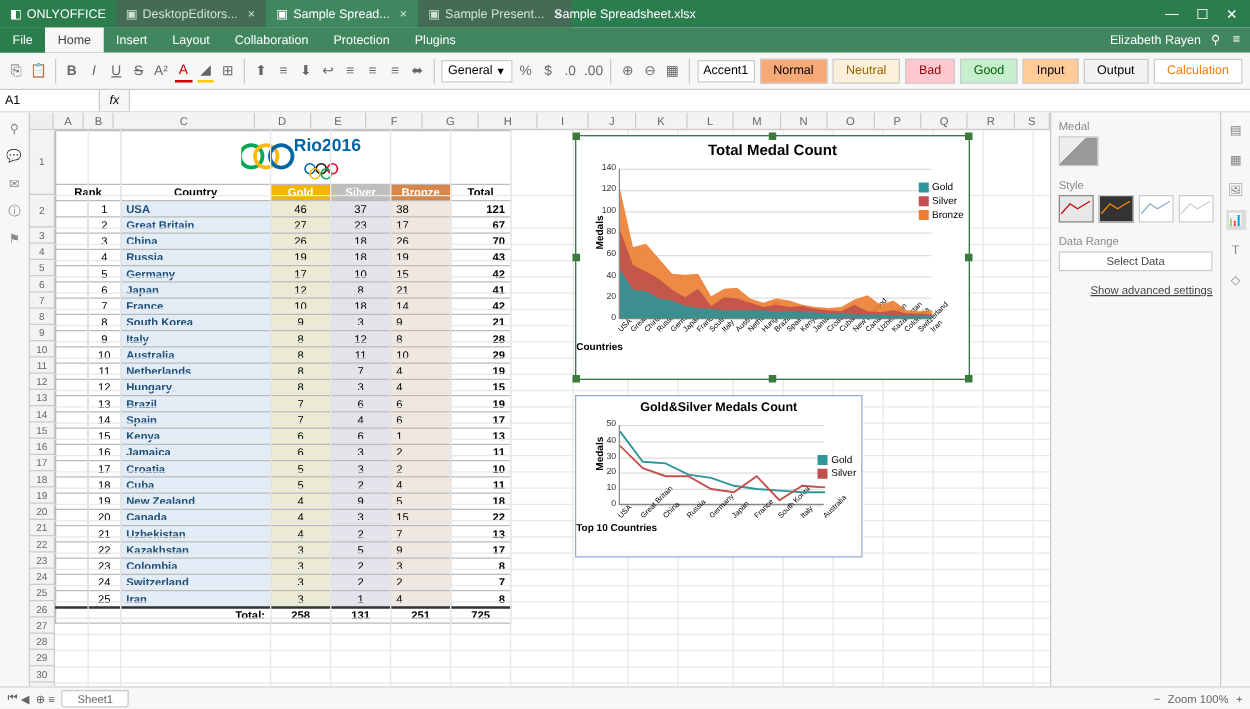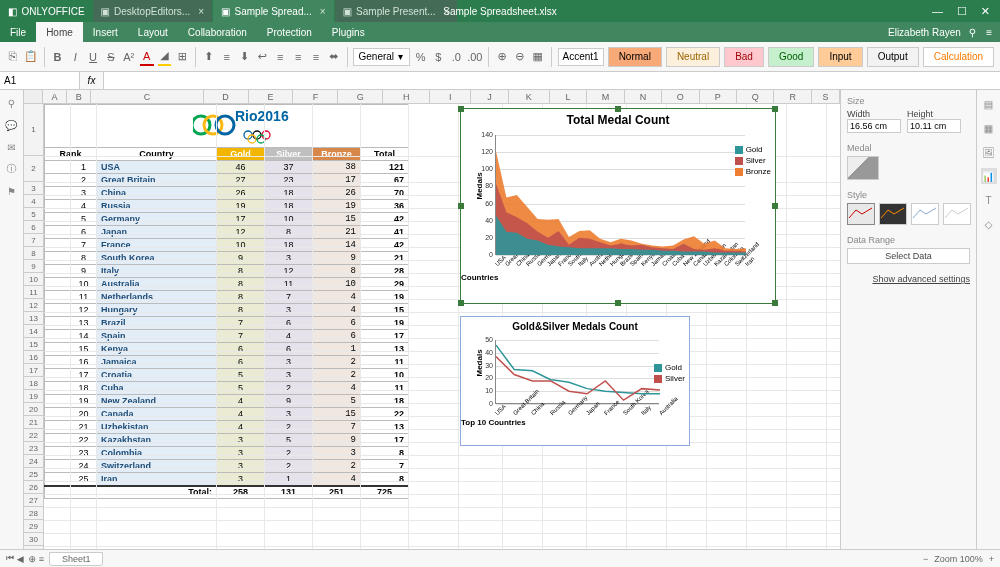--- a/index.html
+++ b/index.html
@@ -69,21 +69,21 @@
 .hdr-rank { width: 26px; background: #fff; font-weight: bold; height: 26px; }
 .hdr-country { width: 120px; background: #fff; font-weight: bold; }
 .hdr-gold { width: 48px; background: #f2b500; color: #fff; font-weight: bold; text-align: center; }
 .hdr-silver { width: 48px; background: #bfbfbf; color: #fff; font-weight: bold; text-align: center; }
 .hdr-bronze { width: 48px; background: #d8874a; color: #fff; font-weight: bold; text-align: center; }
 .hdr-total { width: 48px; background: #fff; font-weight: bold; text-align: center; }
 .c-rank { text-align: center; background: #fff; }
 .c-country { background: #e2edf8; color: #1f4e78; font-weight: bold; }
 .c-gold { background: #ebebd3; text-align: center; }
 .c-silver { background: #e5e2ec; text-align: center; }
-.c-bronze { background: #f0e8e0; text-align: right; font-family: Liberation Mono, monospace; }
+.c-bronze { background: #f0e8e0; text-align: left; }
 .c-total { font-weight: bold; text-align: right; }
 .totalrow td { font-weight: bold; border-top: 2px solid #333; }
 
 
 .chart { position: absolute; background: #fff; border: 1px solid #8faadc; }
 .chart.sel::after { content: ''; position: absolute; inset: -1px; border: 1px solid #3a7a3a; pointer-events: none; }
 .chart-title { text-align: center; font-weight: bold; font-size: 12px; padding: 4px; }
 .chart-area { position: relative; margin: 4px 30px 24px 34px; border-left: 1px solid #888; border-bottom: 1px solid #888; }
 .ylabel-v { position: absolute; left: -30px; top: 50%; transform: rotate(-90deg) translateX(50%); font-size: 8px; font-weight: bold; }
 .xlabel { font-size: 8px; font-weight: bold; }
@@ -346,21 +346,21 @@
                 <td class="c-bronze">26</td>
                 <td class="c-total">70</td>
               </tr>
               <tr>
                 <td class="c-rank" style="width:26px"></td>
                 <td class="c-rank" style="width:26px">4</td>
                 <td class="c-country">Russia</td>
                 <td class="c-gold">19</td>
                 <td class="c-silver">18</td>
                 <td class="c-bronze">19</td>
-                <td class="c-total">36</td>
+                <td class="c-total">43</td>
               </tr>
               <tr>
                 <td class="c-rank" style="width:26px"></td>
                 <td class="c-rank" style="width:26px">5</td>
                 <td class="c-country">Germany</td>
                 <td class="c-gold">17</td>
                 <td class="c-silver">10</td>
                 <td class="c-bronze">15</td>
                 <td class="c-total">42</td>
               </tr>
@@ -722,33 +722,20 @@
                 <span>Silver</span>
               </div>
             </div>
         </div>
       </div>
     </div>
   </div>
 
   <div class="rpanel">
     <div class="rpanel-sec">
-      <div class="rpanel-hd">Size</div>
-      <div class="rpanel-row">
-        <div>
-          <div>Width</div>
-          <input value="16.56 cm" style="">
-        </div>
-        <div>
-          <div>Height</div>
-          <input value="10.11 cm" style="">
-        </div>
-      </div>
-    </div>
-    <div class="rpanel-sec">
       <div class="rpanel-hd">Medal</div>
       <div class="type-thumb"></div>
     </div>
     <div class="rpanel-sec">
       <div class="rpanel-hd">Style</div>
       <div class="style-row">
         <div class="style-thumb sel"><svg width="26" height="20">
               <polyline points="1,14 8,6 14,10 24,4" stroke="#c00" fill="none"></polyline>
             </svg></div>
         <div class="style-thumb" style="background:#333"><svg width="26" height="20">

